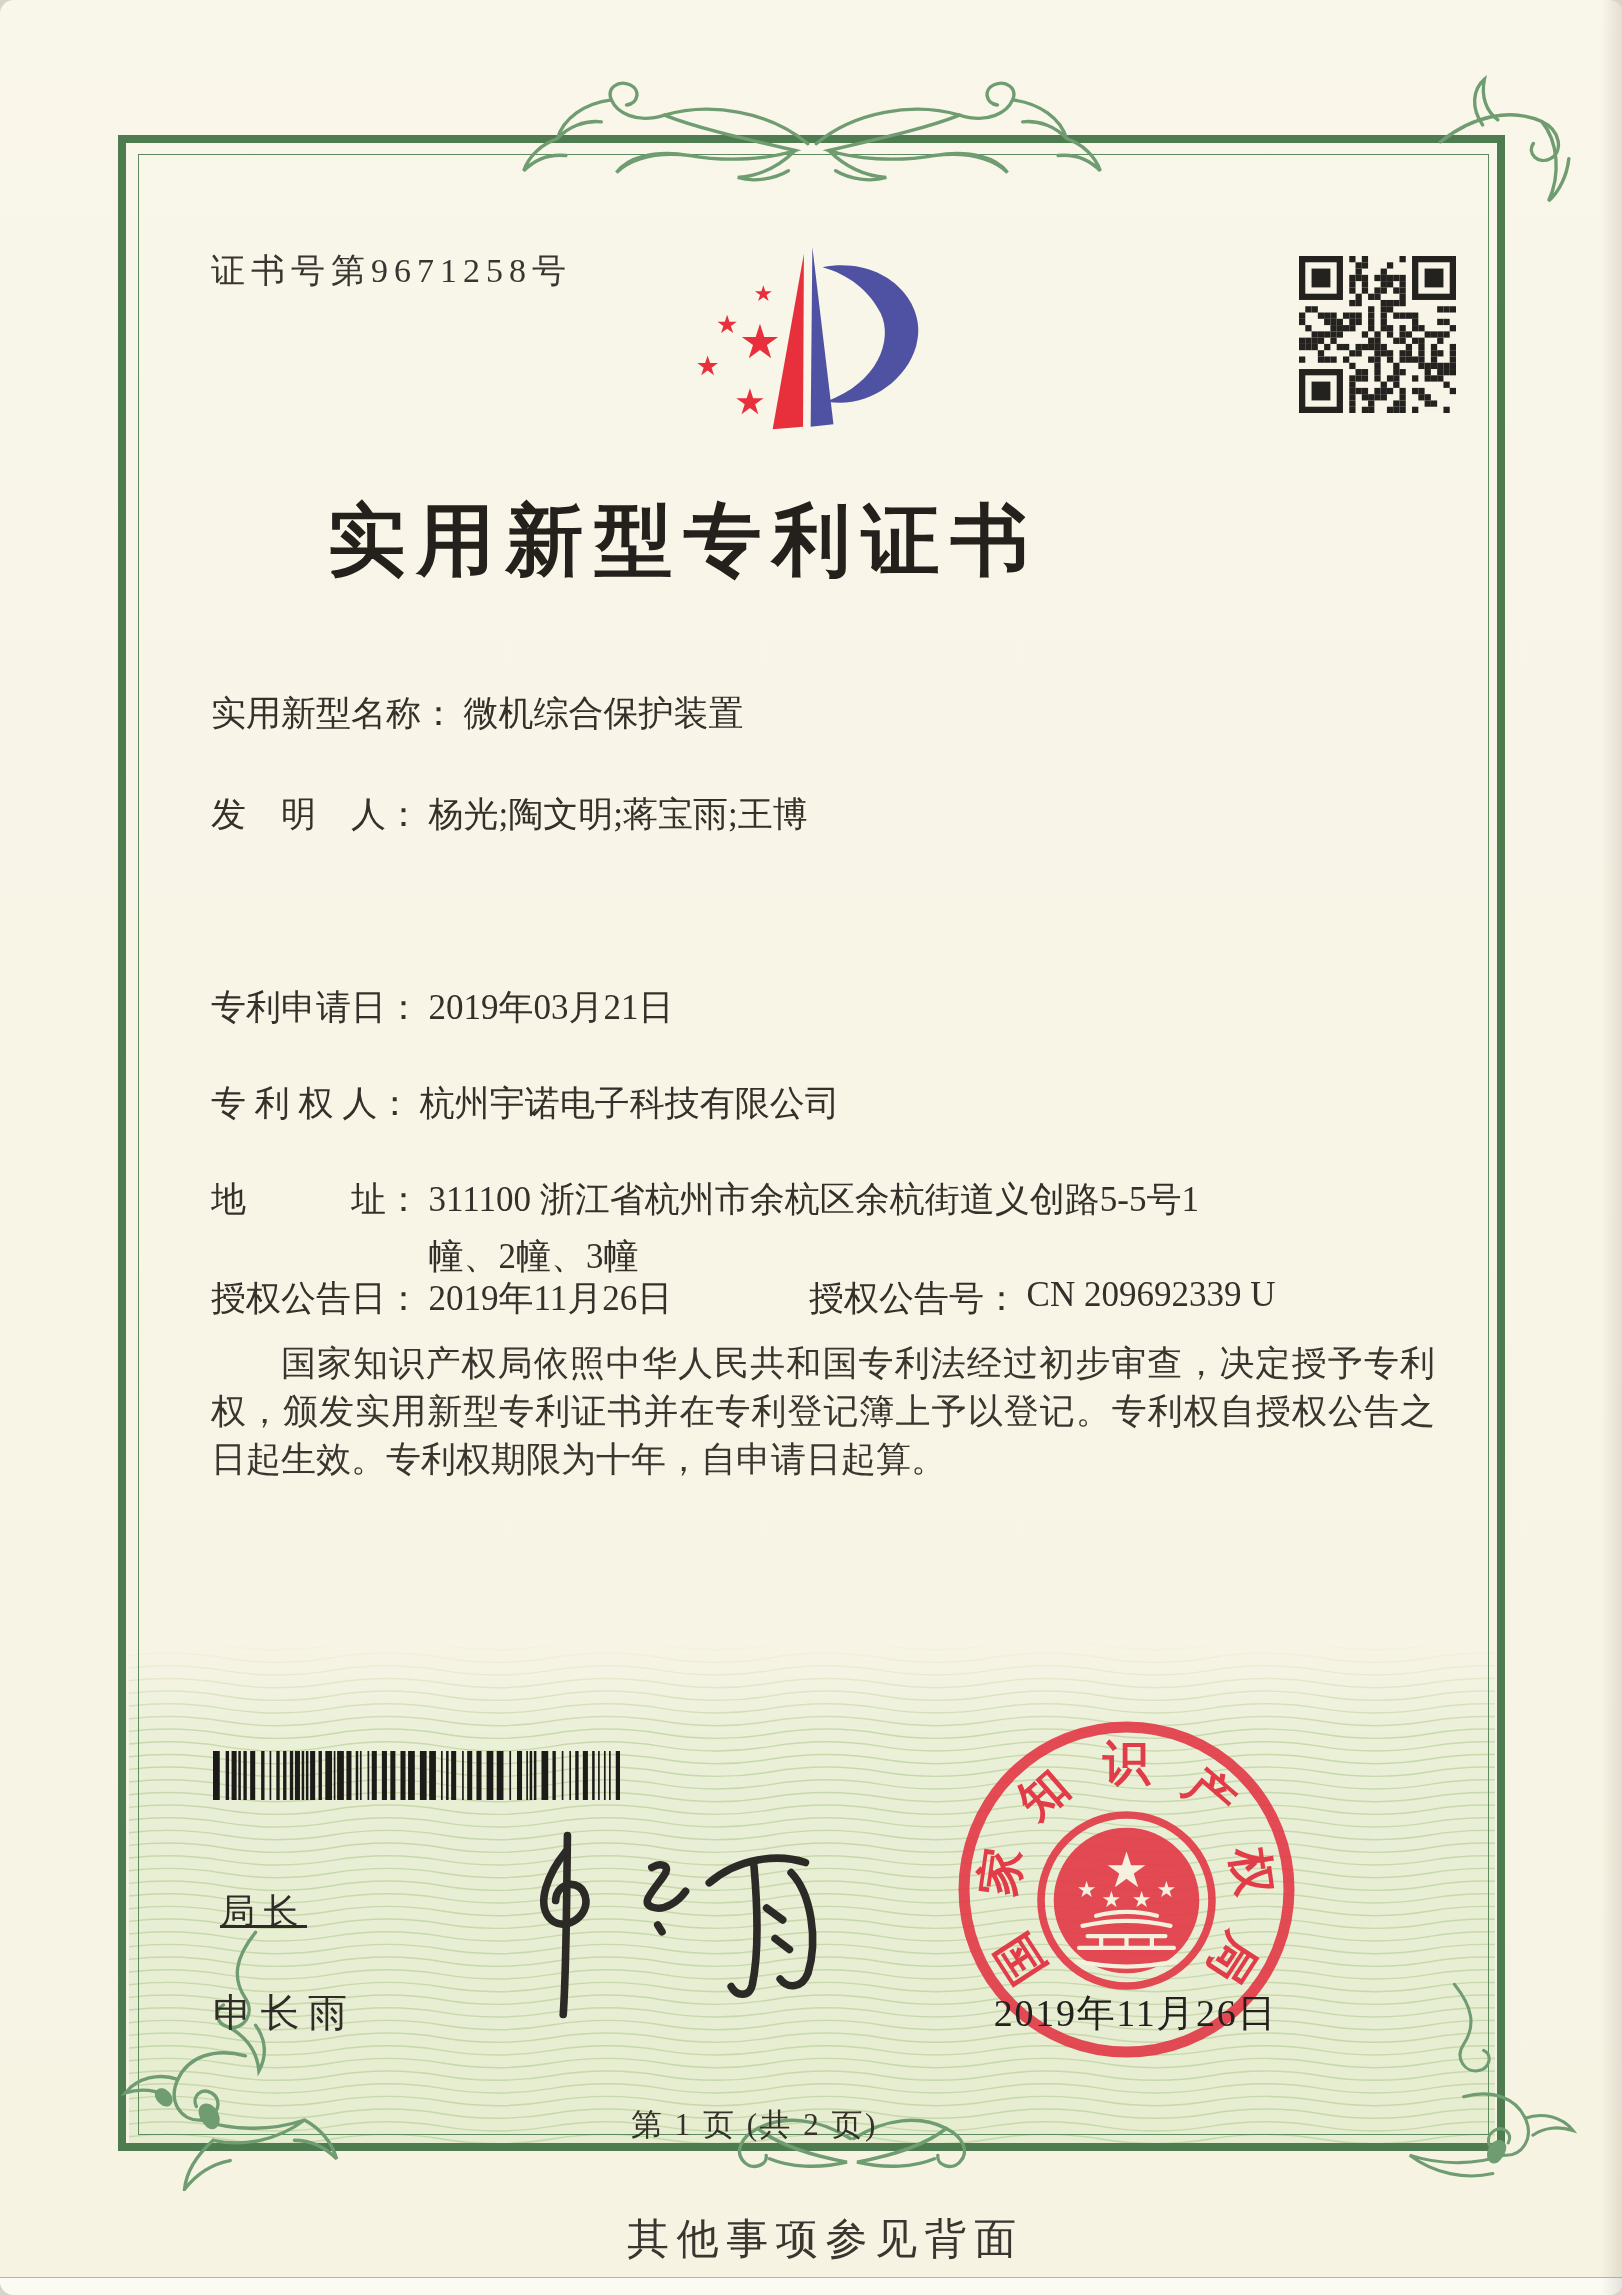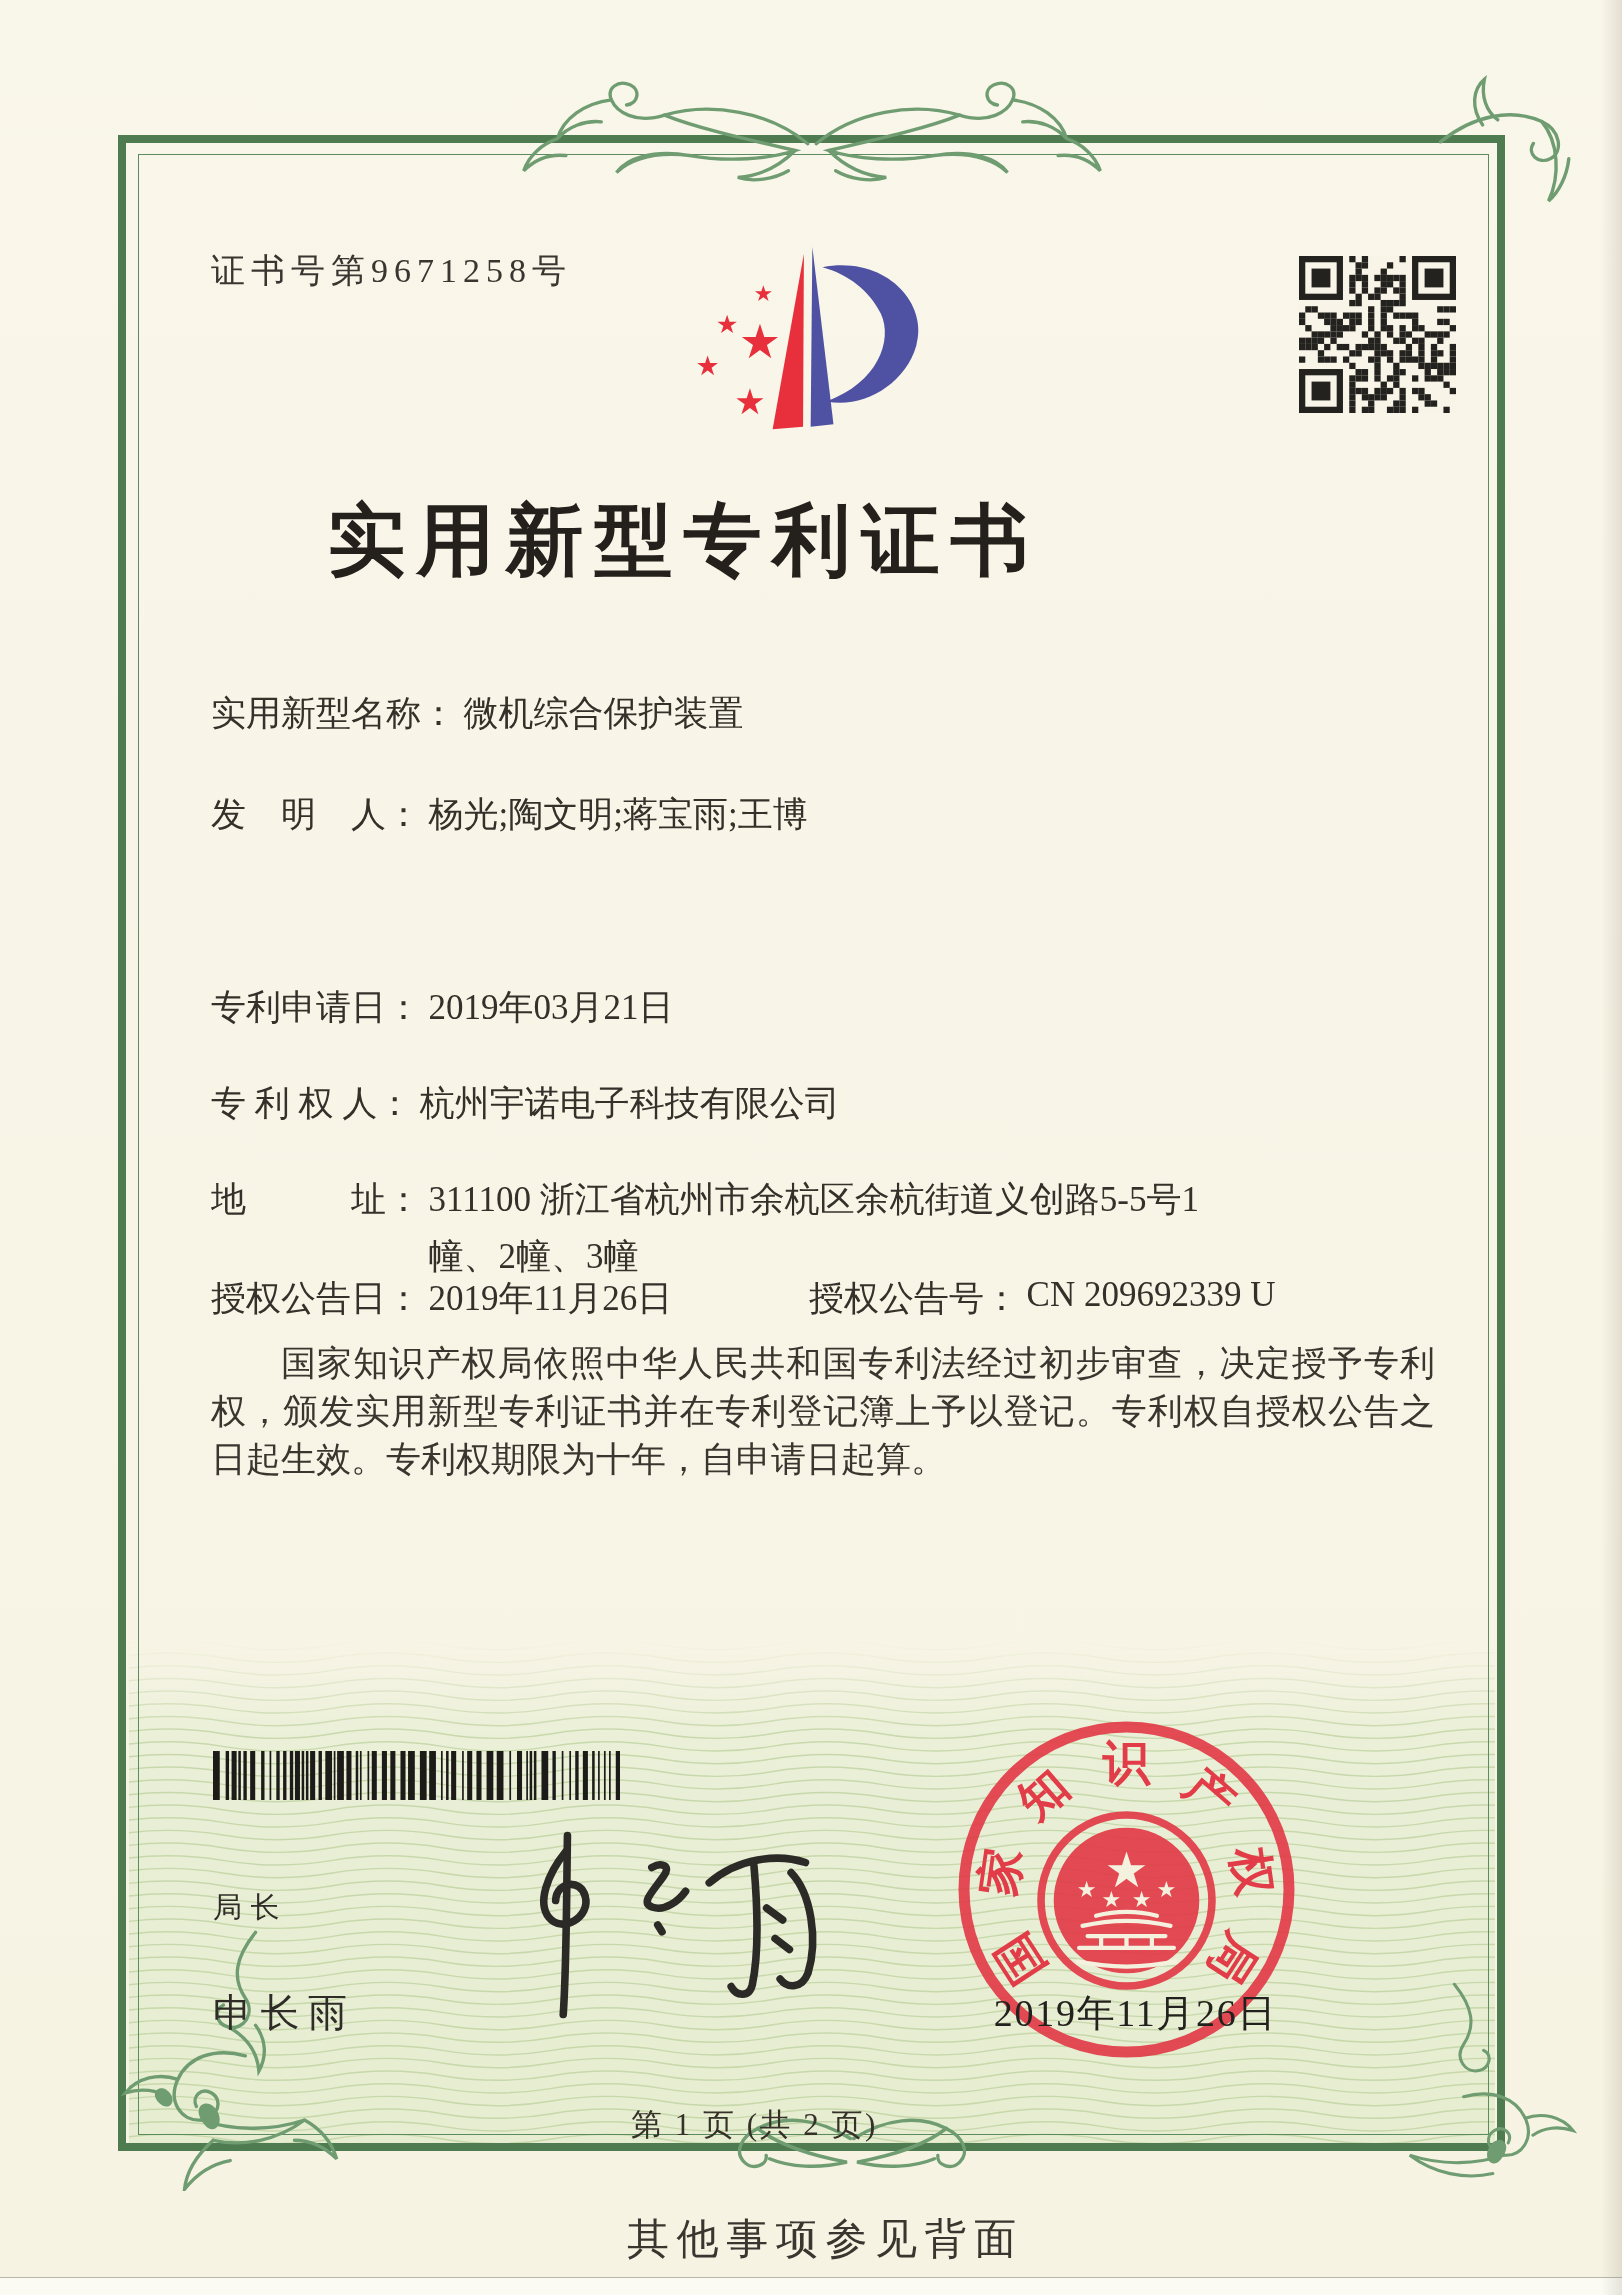--- a/index.html
+++ b/index.html
@@ -1,18 +1,18 @@
 <!DOCTYPE html>
 <html style="font-size:13.5px"><head>
 <meta charset="utf-8">
 <style>
   html,body{margin:0;padding:0;background:#d8d5c8;}
   .page{position:relative;width:1623px;height:2295px;margin:0 auto;overflow:hidden;
         background:linear-gradient(180deg,#f9f6ea 0%,#f8f5e7 55%,#f6f3e3 100%);
-        font-family:"Liberation Serif","DejaVu Serif",serif;color:#33302b;}
+        font-family:"Liberation Serif","DejaVu Serif",serif;color:#33302b;border-radius:14px;}
   .page::after{content:"";position:absolute;right:0;top:0;width:22px;height:100%;
         background:linear-gradient(90deg,rgba(0,0,0,0) 0%,rgba(120,115,95,.18) 100%);pointer-events:none;}
   .paper-bottom-edge{position:absolute;left:0;top:2277px;width:100%;height:18.6px;
         background:#fbfbf4;border-top:1.7px solid #b9b6a6;}
   
   .frame-outer{position:absolute;left:118px;top:135px;width:1371px;height:2000px;
         border:8.5px solid #4e7b50;}
   .frame-inner{position:absolute;left:138px;top:154px;width:1349px;height:1979px;
         border:1.7px solid #5d8a5f;}
   
@@ -28,21 +28,21 @@
         font-size:78px;font-weight:700;letter-spacing:11px;color:#24211d;}
   .row{position:absolute;left:211px;width:1242px;font-size:35px;color:#34302a;}
   .row .lbl{display:inline-block;vertical-align:top;white-space:pre;}
   .row .val{display:inline-block;vertical-align:top;margin-left:7.6px;}
   .row .val.wrap{width:824px;line-height:57px;margin-top:-5px;}
   .row .pair2{position:absolute;left:598px;top:0;white-space:nowrap;}
   .paras{position:absolute;left:211px;top:1342px;width:1224px;font-size:35px;line-height:48px;
         text-align:justify;color:#3a352e;}
   .paras p{margin:0;text-indent:2em;font-family:Liberation Mono, monospace;}
   .barcode{position:absolute;left:213px;top:1751px;width:407px;height:49px;}
-  .sig-title{position:absolute;left:213px;top:1888px;font-size:29px;letter-spacing:8.5px;color:#2f2c27;}
+  .sig-title{position:absolute;left:220px;top:1888px;font-size:35px;letter-spacing:8.5px;color:#2f2c27;text-decoration:underline;}
   .sig-name{position:absolute;left:213px;top:1986px;font-size:39px;letter-spacing:8.5px;color:#2f2c27;}
   .signature{position:absolute;left:439px;top:1822px;}
   .seal{position:absolute;left:953px;top:1716px;}
   .seal-date{position:absolute;left:979px;top:1988px;width:313px;text-align:center;
         font-size:38px;color:#23211e;letter-spacing:1.7px;}
   .page-info{position:absolute;left:501px;top:2104px;width:507px;text-align:center;
         font-size:31px;color:#353129;letter-spacing:2.5px;}
   .back-note{position:absolute;left:627px;top:2211px;font-size:42px;letter-spacing:7.6px;color:#3a352e;}
   .ornament{position:absolute;}
 </style>

